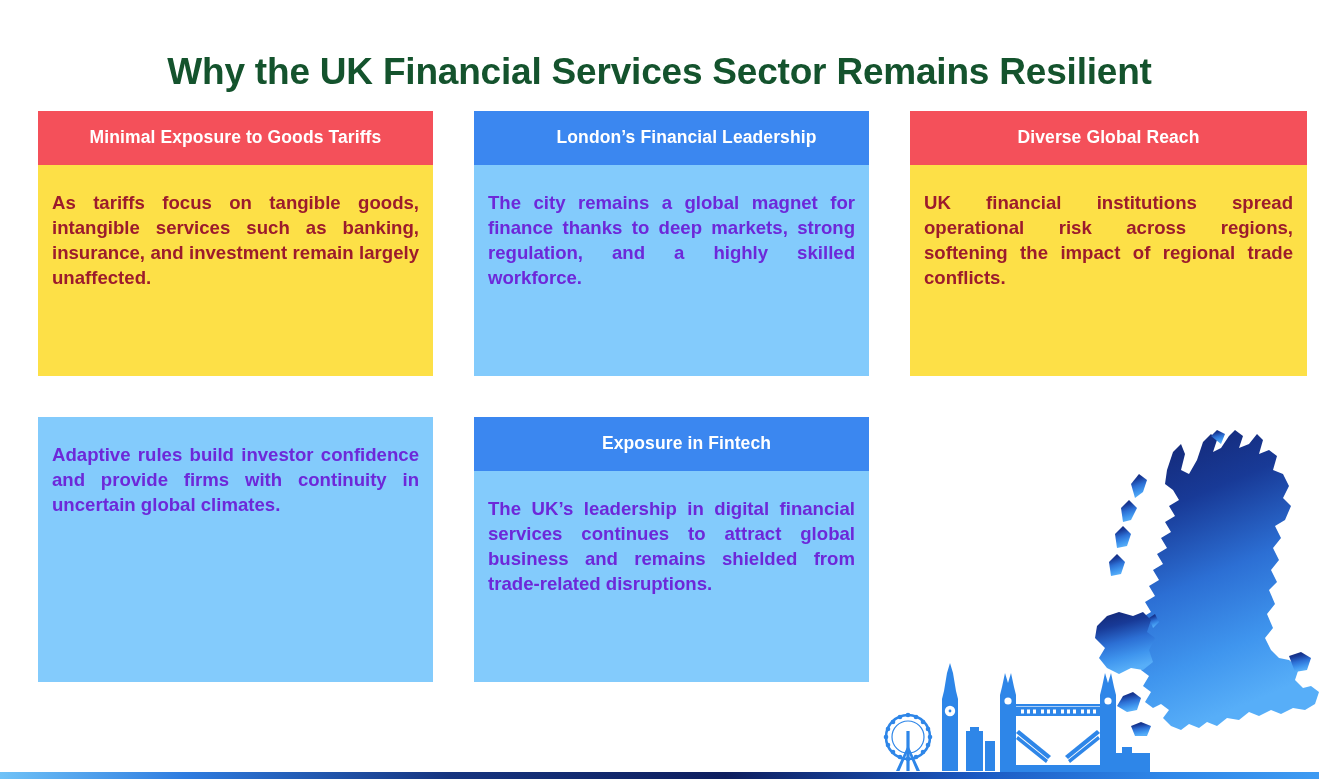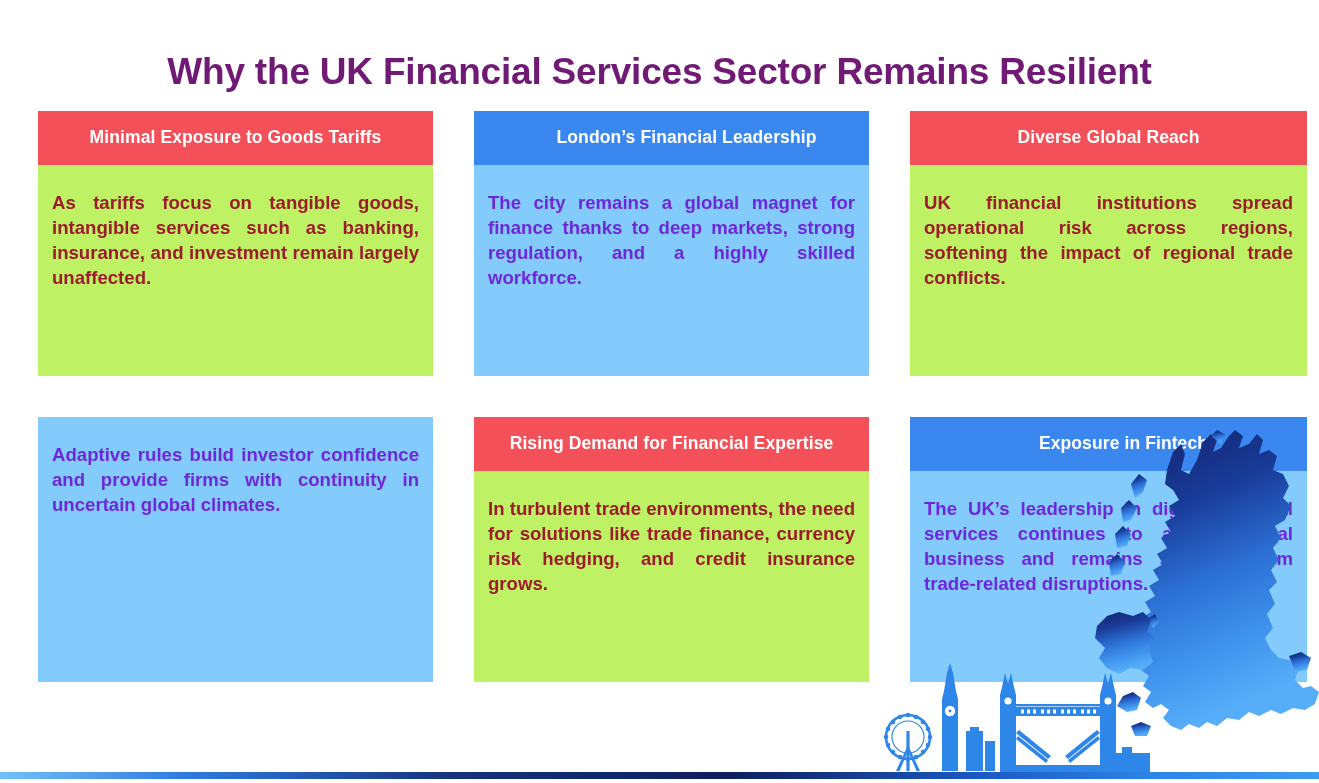--- a/index.html
+++ b/index.html
@@ -23,21 +23,21 @@
   
   #page-title {
     position: absolute;
     left: 0;
     top: 26px;
     width: 1319px;
     text-align: center;
     font-size: 37px;
     font-weight: 700;
     letter-spacing: -0.2px;
-    color: #701a75;
+    color: #14532d;
     white-space: nowrap;
   }
 
   
   #card-grid {
     position: absolute;
     left: 38px;
     top: 111px;
     width: 1205px;
     height: 554px;
@@ -80,21 +80,21 @@
     font-size: 18.6px;
     font-weight: 600;
     line-height: 1.34;
     text-align: justify;
     text-justify: inter-word;
     hyphens: manual;
   }
 
   
   .card.red .card-header { background: #F4505A; }
-  .card.red .card-body   { background: #bef264; color: #9C1B2C; }
+  .card.red .card-body   { background: #fde047; color: #9C1B2C; }
   
   .card.blue .card-header { background: #3B87F0; padding-left: 40px; }
   .card.blue .card-body   { background: #83CBFC; color: #6d28d9; }
 
   
   .card.transparent-body .card-body { background: transparent; }
   .card.transparent-body .card-bodybg {
     position: absolute;
     left: 0; right: 0; bottom: 0;
     top: 54px;
@@ -163,24 +163,20 @@
 
     <div class="card red">
       <div class="card-header">Diverse Global Reach</div>
       <div class="card-body">UK financial institutions spread operational risk across regions, softening the impact of regional trade conflicts.</div>
     </div>
 
     <div class="card blue">
       <div class="card-body">Adaptive rules build investor confidence and provide firms with continuity in uncertain global climates.</div>
     </div>
 
-    <div class="card red">
-      <div class="card-header">Rising Demand for Financial Expertise</div>
-      <div class="card-body">In turbulent trade environments, the need for solutions like trade finance, currency risk hedging, and credit insurance grows.</div>
-    </div>
 
     <div class="card blue transparent-body">
       <div class="card-bodybg"></div>
       <div class="card-header">Exposure in Fintech</div>
       <div class="card-body">The UK’s leadership in digital financial services continues to attract global business and remains shielded from trade-related disruptions.</div>
     </div>
 
   </div>
 
   <svg id="uk-map" viewBox="0 0 232 345" aria-hidden="true">

